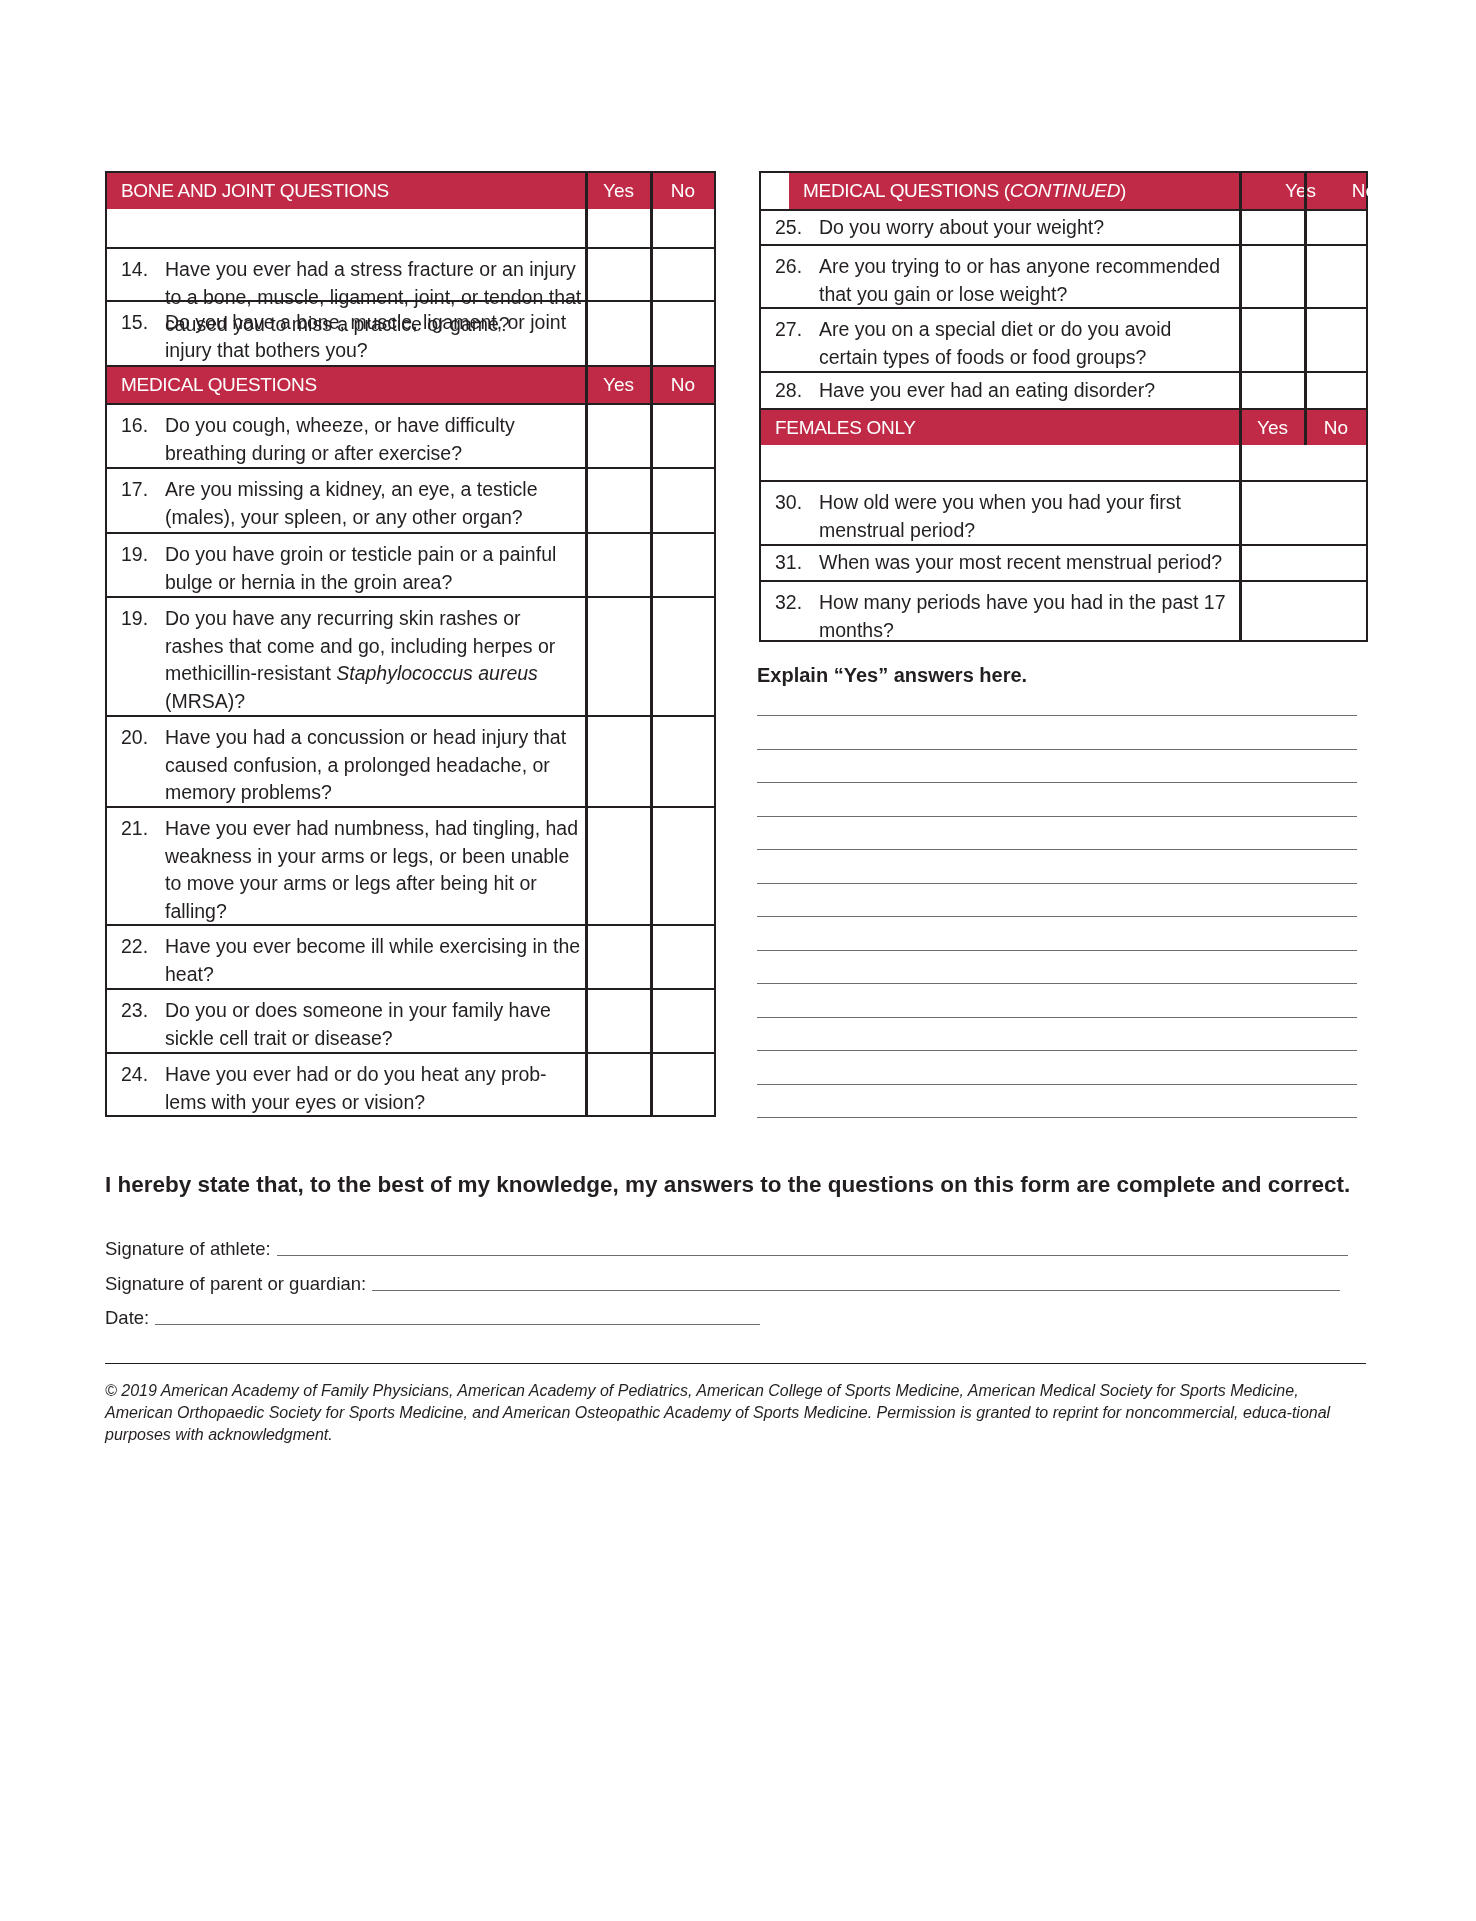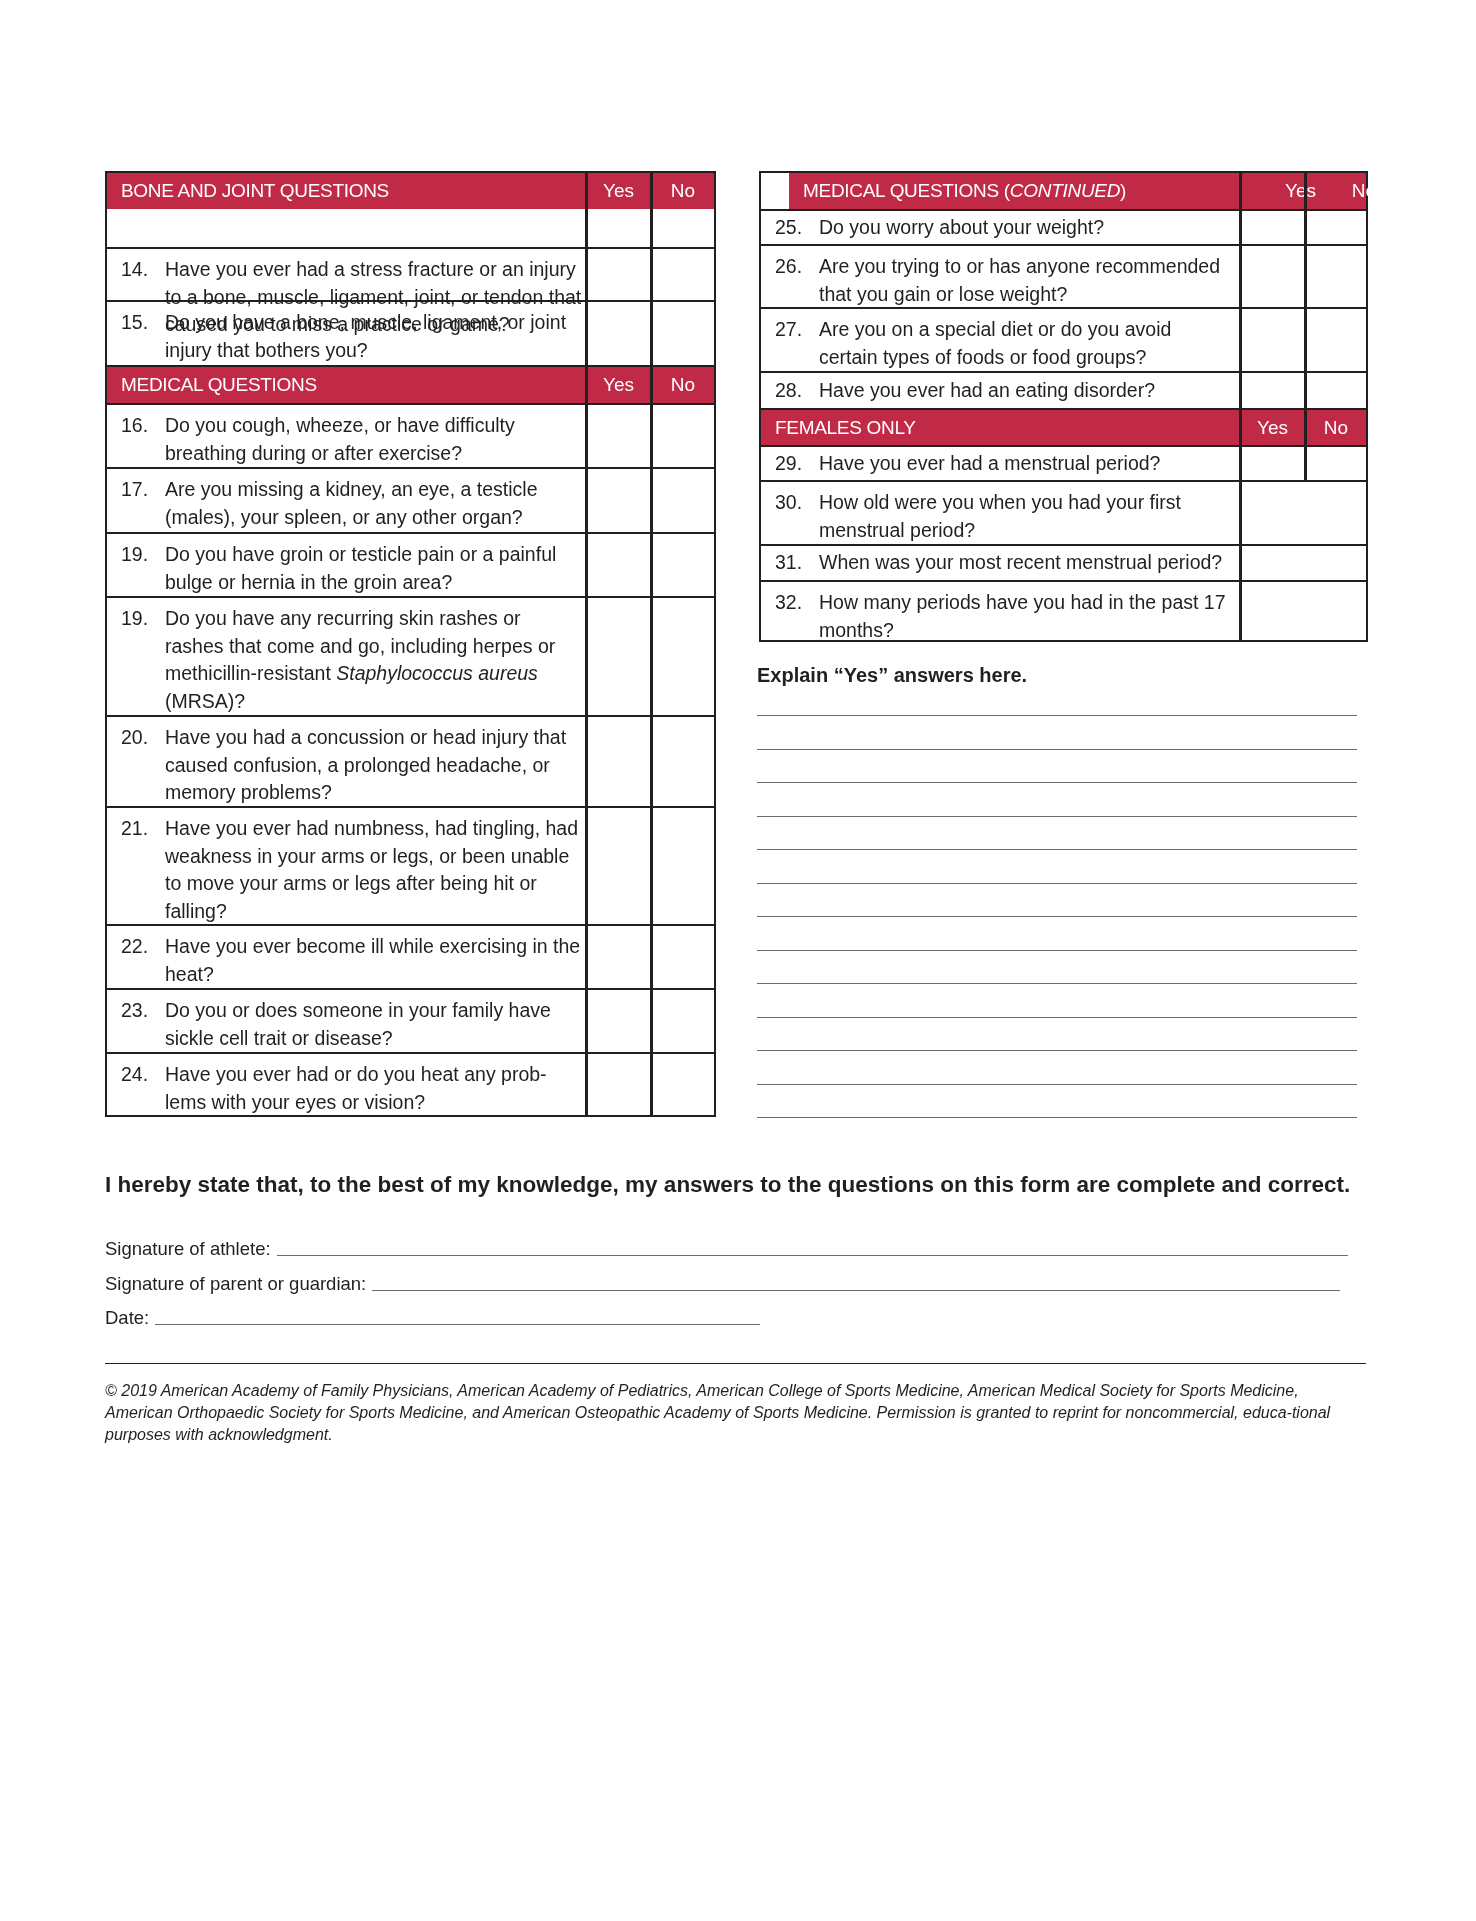--- a/index.html
+++ b/index.html
@@ -194,29 +194,20 @@
         <span class="txt">Have you ever had an eating disorder?</span>
       </div>
     <div class="cell" style="left:481px; width:63px;"></div>
     <div class="cell" style="left:546px; width:60px;"></div>
   </div>
   <div class="row hdr" style="top:235px; height:37px;">
     <span class="h-title">FEMALES ONLY</span>
     <span class="h-col" style="left:479px; width:65px;">Yes</span>
     <span class="h-col" style="left:544px; width:62px;">No</span>
   </div>
-  <div class="row" style="top:272px; height:35px;">
-    <div class="q" style="top:3px;">
-        <span class="num">29.</span>
-        <span class="txt">Have you ever had a menstrual period?</span>
-      </div>
-    <div class="cell" style="left:481px; width:63px;"></div>
-    <div class="cell" style="left:546px; width:60px;"></div>
-    <div class="vline" style="left:543px;"></div>
-  </div>
   <div class="row" style="top:307px; height:64px;">
     <div class="q">
         <span class="num">30.</span>
         <span class="txt">How old were you when you had your first
 menstrual period?</span>
       </div>
     <div class="cell" style="left:481px; width:125px;"></div>
   </div>
   <div class="row" style="top:371px; height:36px;">
     <div class="q" style="top:3px;">

